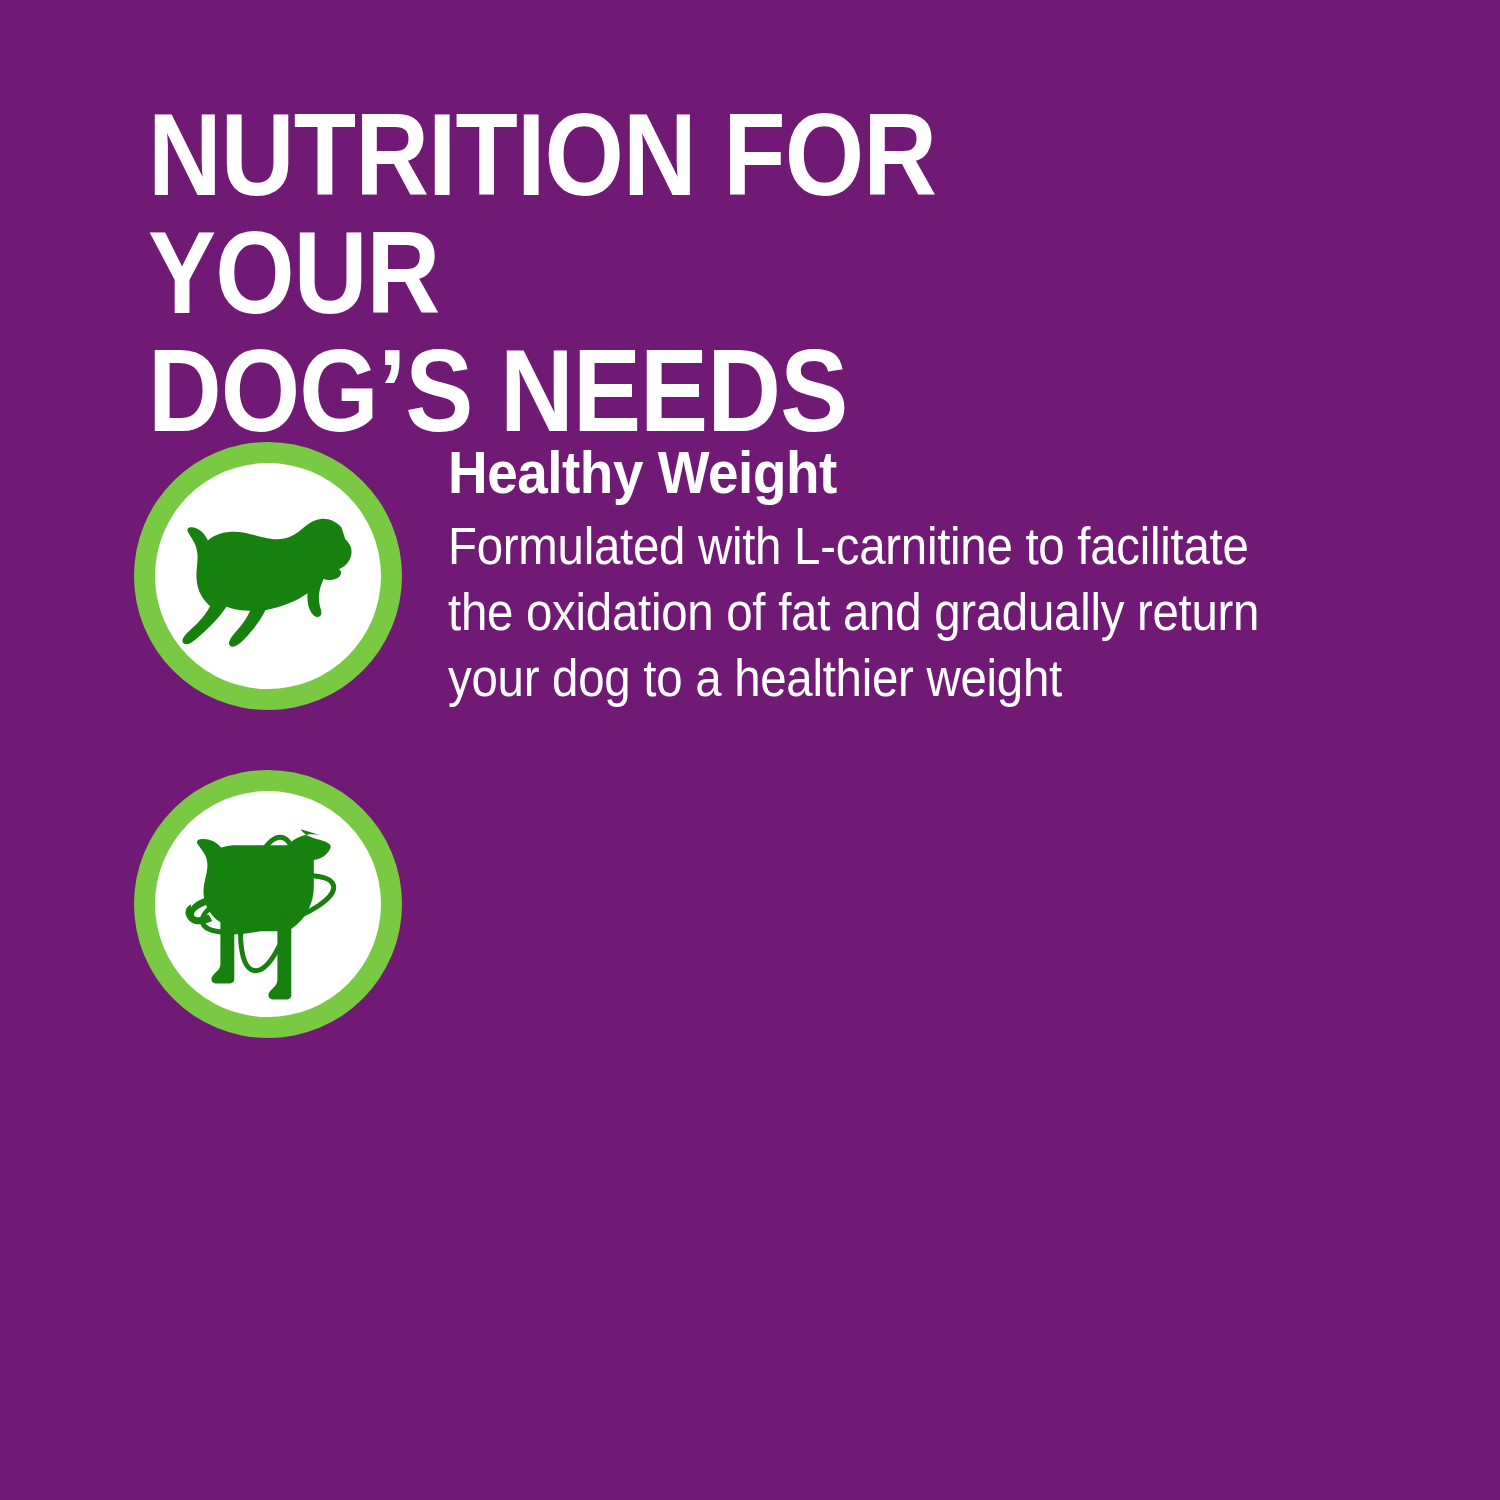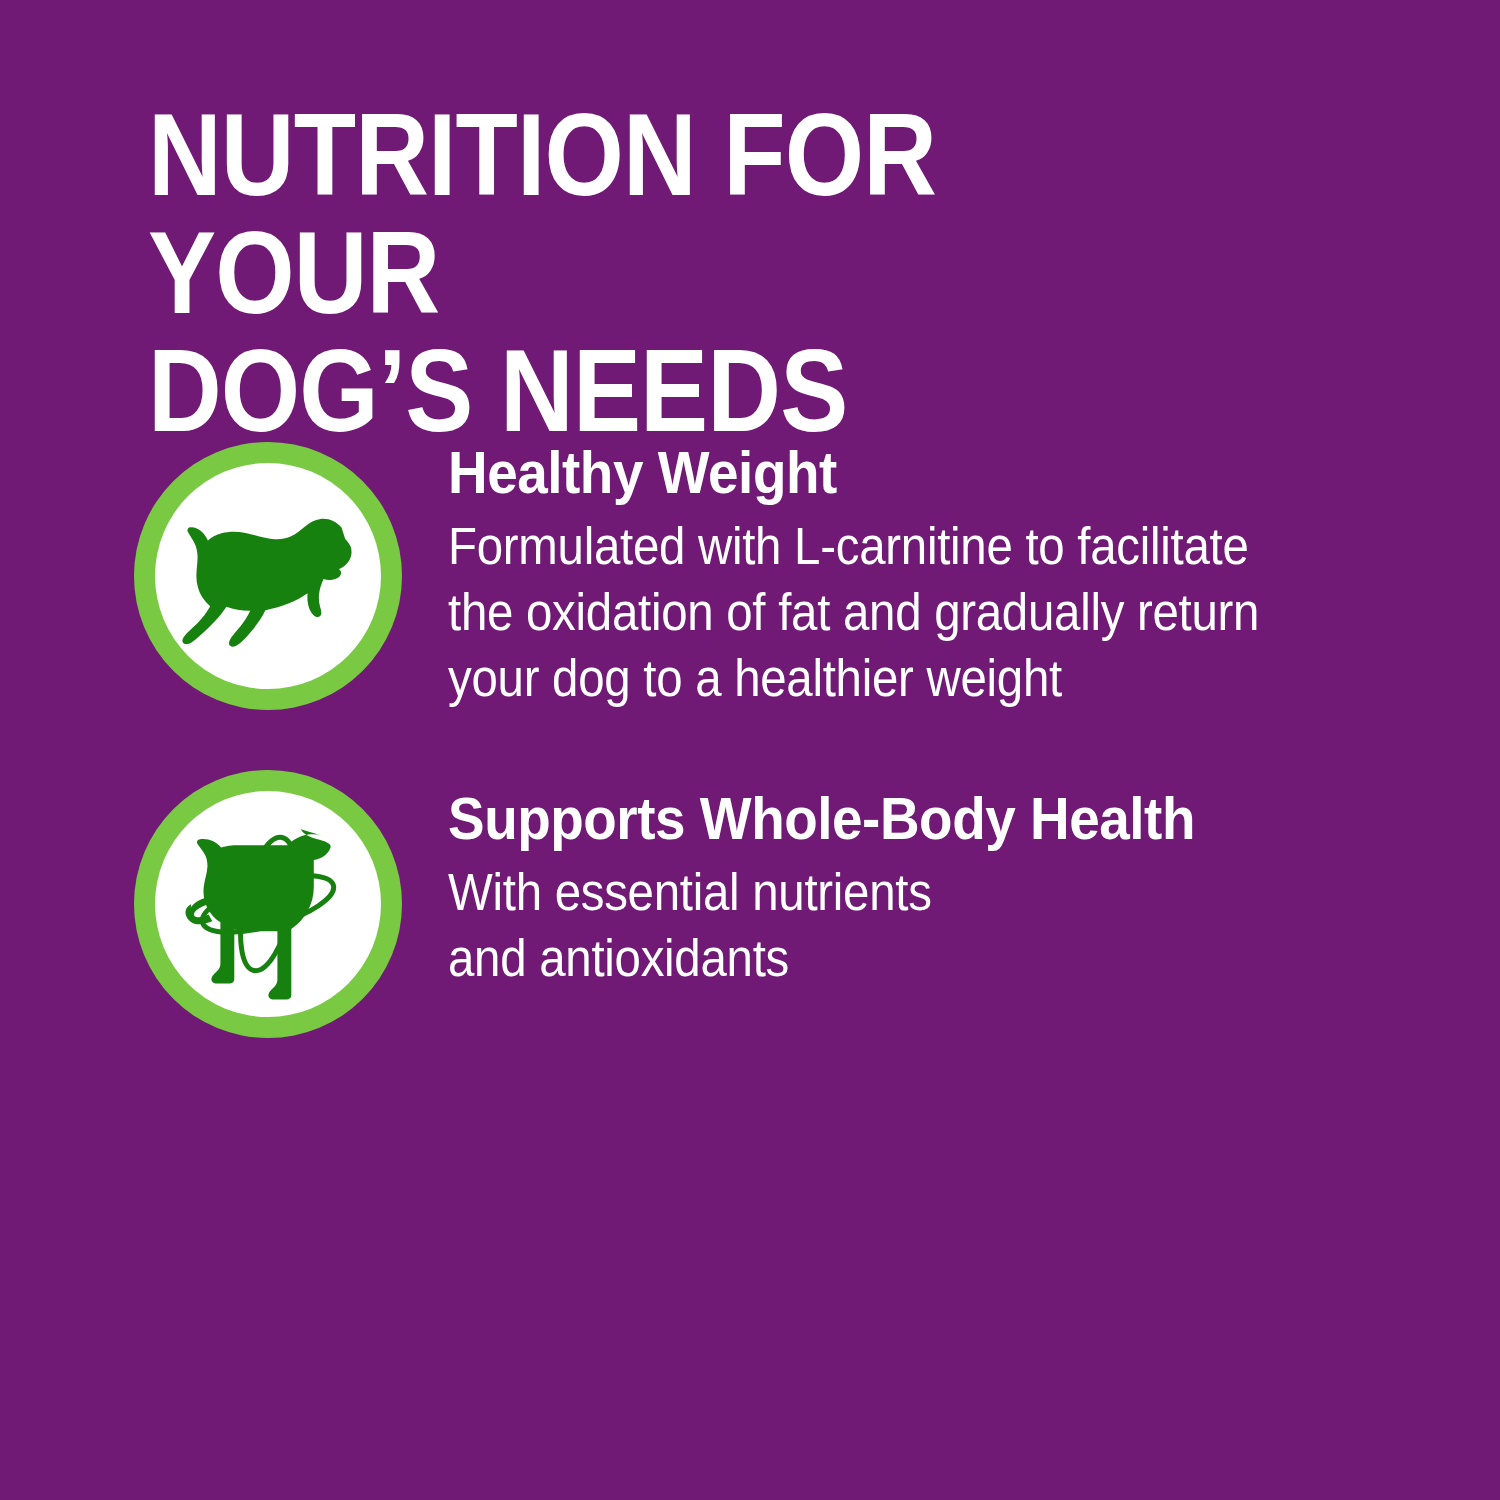--- a/index.html
+++ b/index.html
@@ -137,21 +137,16 @@
         <g fill="#17810f">
           <path d="M166.5 44.5c-6.5-2-13.5-1.6-19.8.6-5.4 1.9-10.2 5.1-14.2 9.2H82.5c-5.6 0-11.1.6-16.4 2.2-2.4-2.6-5.2-4.9-8.4-6.4-4.2-2-9-2.6-13.5-1.6-1.9.4-2.8 2.6-1.8 4.2 2.4 3.8 5.6 7 7.6 11 1.9 3.8 2.6 7.9 2.4 12.1-.3 6.7-2.8 13-3.6 19.6-.9 7.3.1 14.7 3.4 21.3 3 6 7.6 11 13.2 14.6v41.1c0 2.2-.6 4.3-1.9 6.1-1.4 1.9-3.3 3.3-4.8 5.1-1.2 1.4-2.3 3.1-2.3 5 0 2.2 1.9 3.9 4.1 3.9h14.6c2.3 0 4.2-1.9 4.2-4.2v-49.8c5.4 1.1 10.9 1.7 16.4 1.7h26.7v48.1c0 2.2-.6 4.3-1.9 6.1-1.4 1.9-3.3 3.3-4.8 5.1-1.2 1.4-2.3 3.1-2.3 5 0 2.2 1.9 3.9 4.1 3.9h14.6c2.3 0 4.2-1.9 4.2-4.2v-66.3c6.6-4.4 12.2-10.3 16.1-17.3 4.2-7.5 6.4-16 6.4-24.6v-27c3.4-.5 6.7-1.7 9.6-3.6 3.1-2 5.7-4.9 7-8.4.5-1.4.2-3-1-3.9-2.6-2.2-5.9-3.3-9-4.2-3.1-.9-6.3-1.6-9.3-2.7-3-1.1-5.9-2.6-8.1-4.9-.9-.9-1.6-2-2.3-3z"></path>
           <path d="M35.5 121.5c-1.1-2.2.1-4.5 1.4-6.4 2.3-3.3 6-5.3 9.6-6.9 2.1-.9 4.3-1.7 6.5-2.3-.6 2.6-1 5.2-1.2 7.8-3.6 1.3-7.2 2.9-10.1 5.4-1.1 1-2.2 2.2-2.6 3.6-.2.6-.2 1.3.1 1.8.4.8 1.3 1.2 2.1 1.4 2.1.5 4.3.1 6.3-.4 2.1-.5 4.1-1.3 6.1-2.1 1 2.3 2.2 4.4 3.6 6.5-3.6 1.6-7.4 2.9-11.3 3.3-3 .3-6.2.1-8.9-1.4-2.6-1.4-4.6-3.8-5.8-6.5-.4-1-.7-2.1-.8-3.2-.1-1.3.1-2.7.6-3.9.4-1.1 1.1-2 1.9-2.8.9-.9 2-1.6 3.1-2.2"></path>
         </g>
         <g fill="none" stroke="#17810f" stroke-width="5">
           <ellipse cx="113" cy="113" rx="24" ry="68" transform="rotate(12 113 113)"></ellipse>
           <ellipse cx="113" cy="113" rx="68" ry="22" transform="rotate(-16 113 113)"></ellipse>
         </g>
       </svg>
     </div>
-    <div class="feature-text">
-      <div class="feature-title">Supports Whole-Body Health</div>
-      <div class="feature-body">With essential nutrients
-and antioxidants</div>
-    </div>
   </div>
 
 
 </div>
 
 </body></html>

